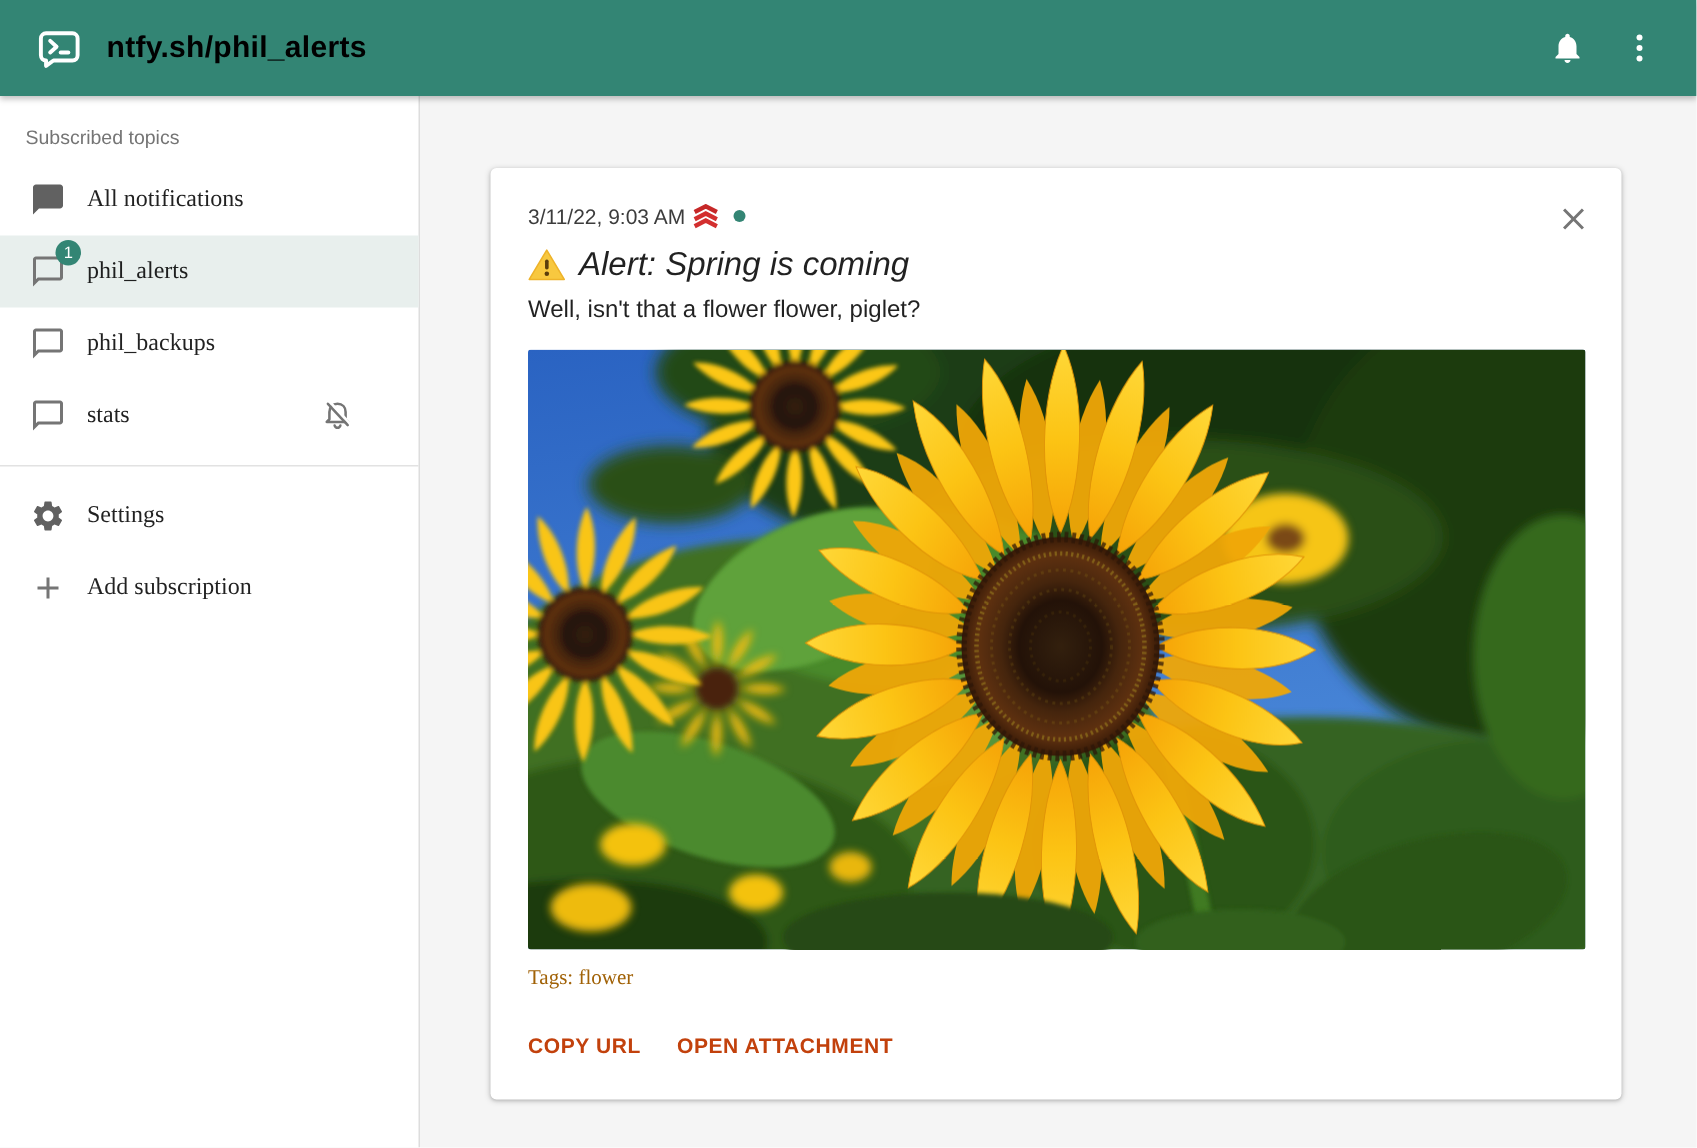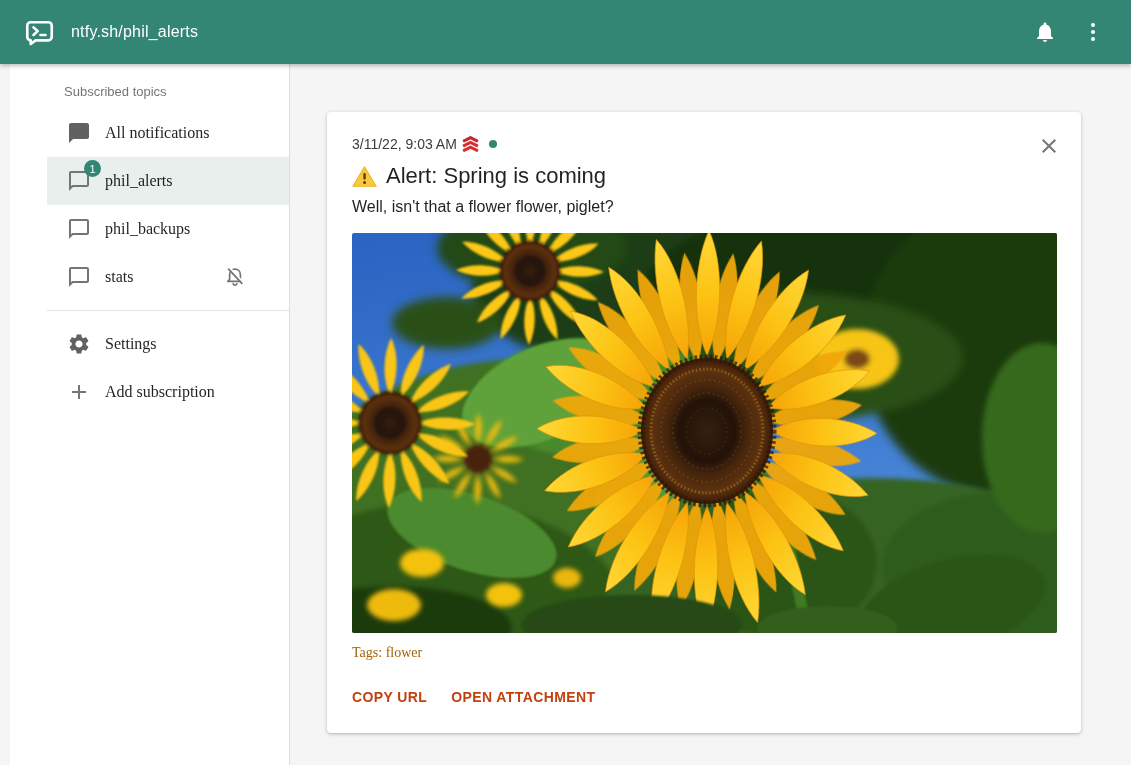--- a/index.html
+++ b/index.html
@@ -14,35 +14,34 @@
   
   .app-bar {
     position: absolute; top: 0; left: 0; right: 0; height: 64px;
     background: #338574;
     display: flex; align-items: center;
     padding: 0 14px 0 16px;
     box-shadow: 0 2px 4px rgba(0,0,0,.25);
     z-index: 20;
   }
   .app-bar .logo { width: 33px; height: 33px; margin: 0 15px 0 7px; flex: none; }
-  .app-bar .bar-title { color: #ffffff; font-size: 16px; font-weight: 400; letter-spacing: .2px; }
+  .app-bar .bar-title { color: #000000; font-size: 20px; font-weight: 700; letter-spacing: .2px; }
   .app-bar .spacer { flex: 1; }
   .icon-btn {
     width: 48px; height: 48px; border: none; background: transparent;
     display: flex; align-items: center; justify-content: center;
     border-radius: 50%; cursor: pointer; flex: none;
   }
   .icon-btn svg { width: 24px; height: 24px; }
 
   
   .sidebar {
-    position: absolute; top: 64px; left: 10px; bottom: 0; width: 280px;
+    position: absolute; top: 64px; left: 0; bottom: 0; width: 280px;
     background: #fff; border-right: 1px solid #ddd; z-index: 10;
     padding-top: 6px;
-    padding-left: 37px;
   }
   .section-label {
     padding: 14px 16px 10px 17px;
     font-size: 13px; font-weight: 500; color: #757575;
   }
   .nav-item {
     height: 48px; display: flex; align-items: center;
     padding: 0 16px 0 20px; cursor: pointer; position: relative;
   }
   .nav-item.selected { background: #e8efed; }
@@ -82,21 +81,21 @@
   .meta-row { display: flex; align-items: center; height: 20px; }
   .meta-row .timestamp { font-size: 14px; color: #3c3c3c; }
   .meta-row .priority-icon { width: 19px; height: 17px; margin-left: 4px; }
   .meta-row .new-dot {
     width: 8px; height: 8px; border-radius: 50%;
     background: #338574; margin-left: 9px;
   }
 
   .note-title {
     margin-top: 8px; font-size: 22px; font-weight: 400; color: rgba(0,0,0,.87);
-    display: flex; align-items: center; line-height: 28px;
+    display: flex; align-items: center; line-height: 28px; font-style: italic;
   }
   .note-title .warn-icon { width: 25px; height: 25px; margin-right: 9px; flex: none; }
   .note-body { margin-top: 6px; font-size: 16px; color: rgba(0,0,0,.87); line-height: 22px; }
 
   .photo-wrap {
     margin-top: 15px; width: 705px; height: 400px;
     border-radius: 2px; overflow: hidden; cursor: pointer;
   }
   .photo-wrap svg { display: block; width: 705px; height: 400px; }
 

